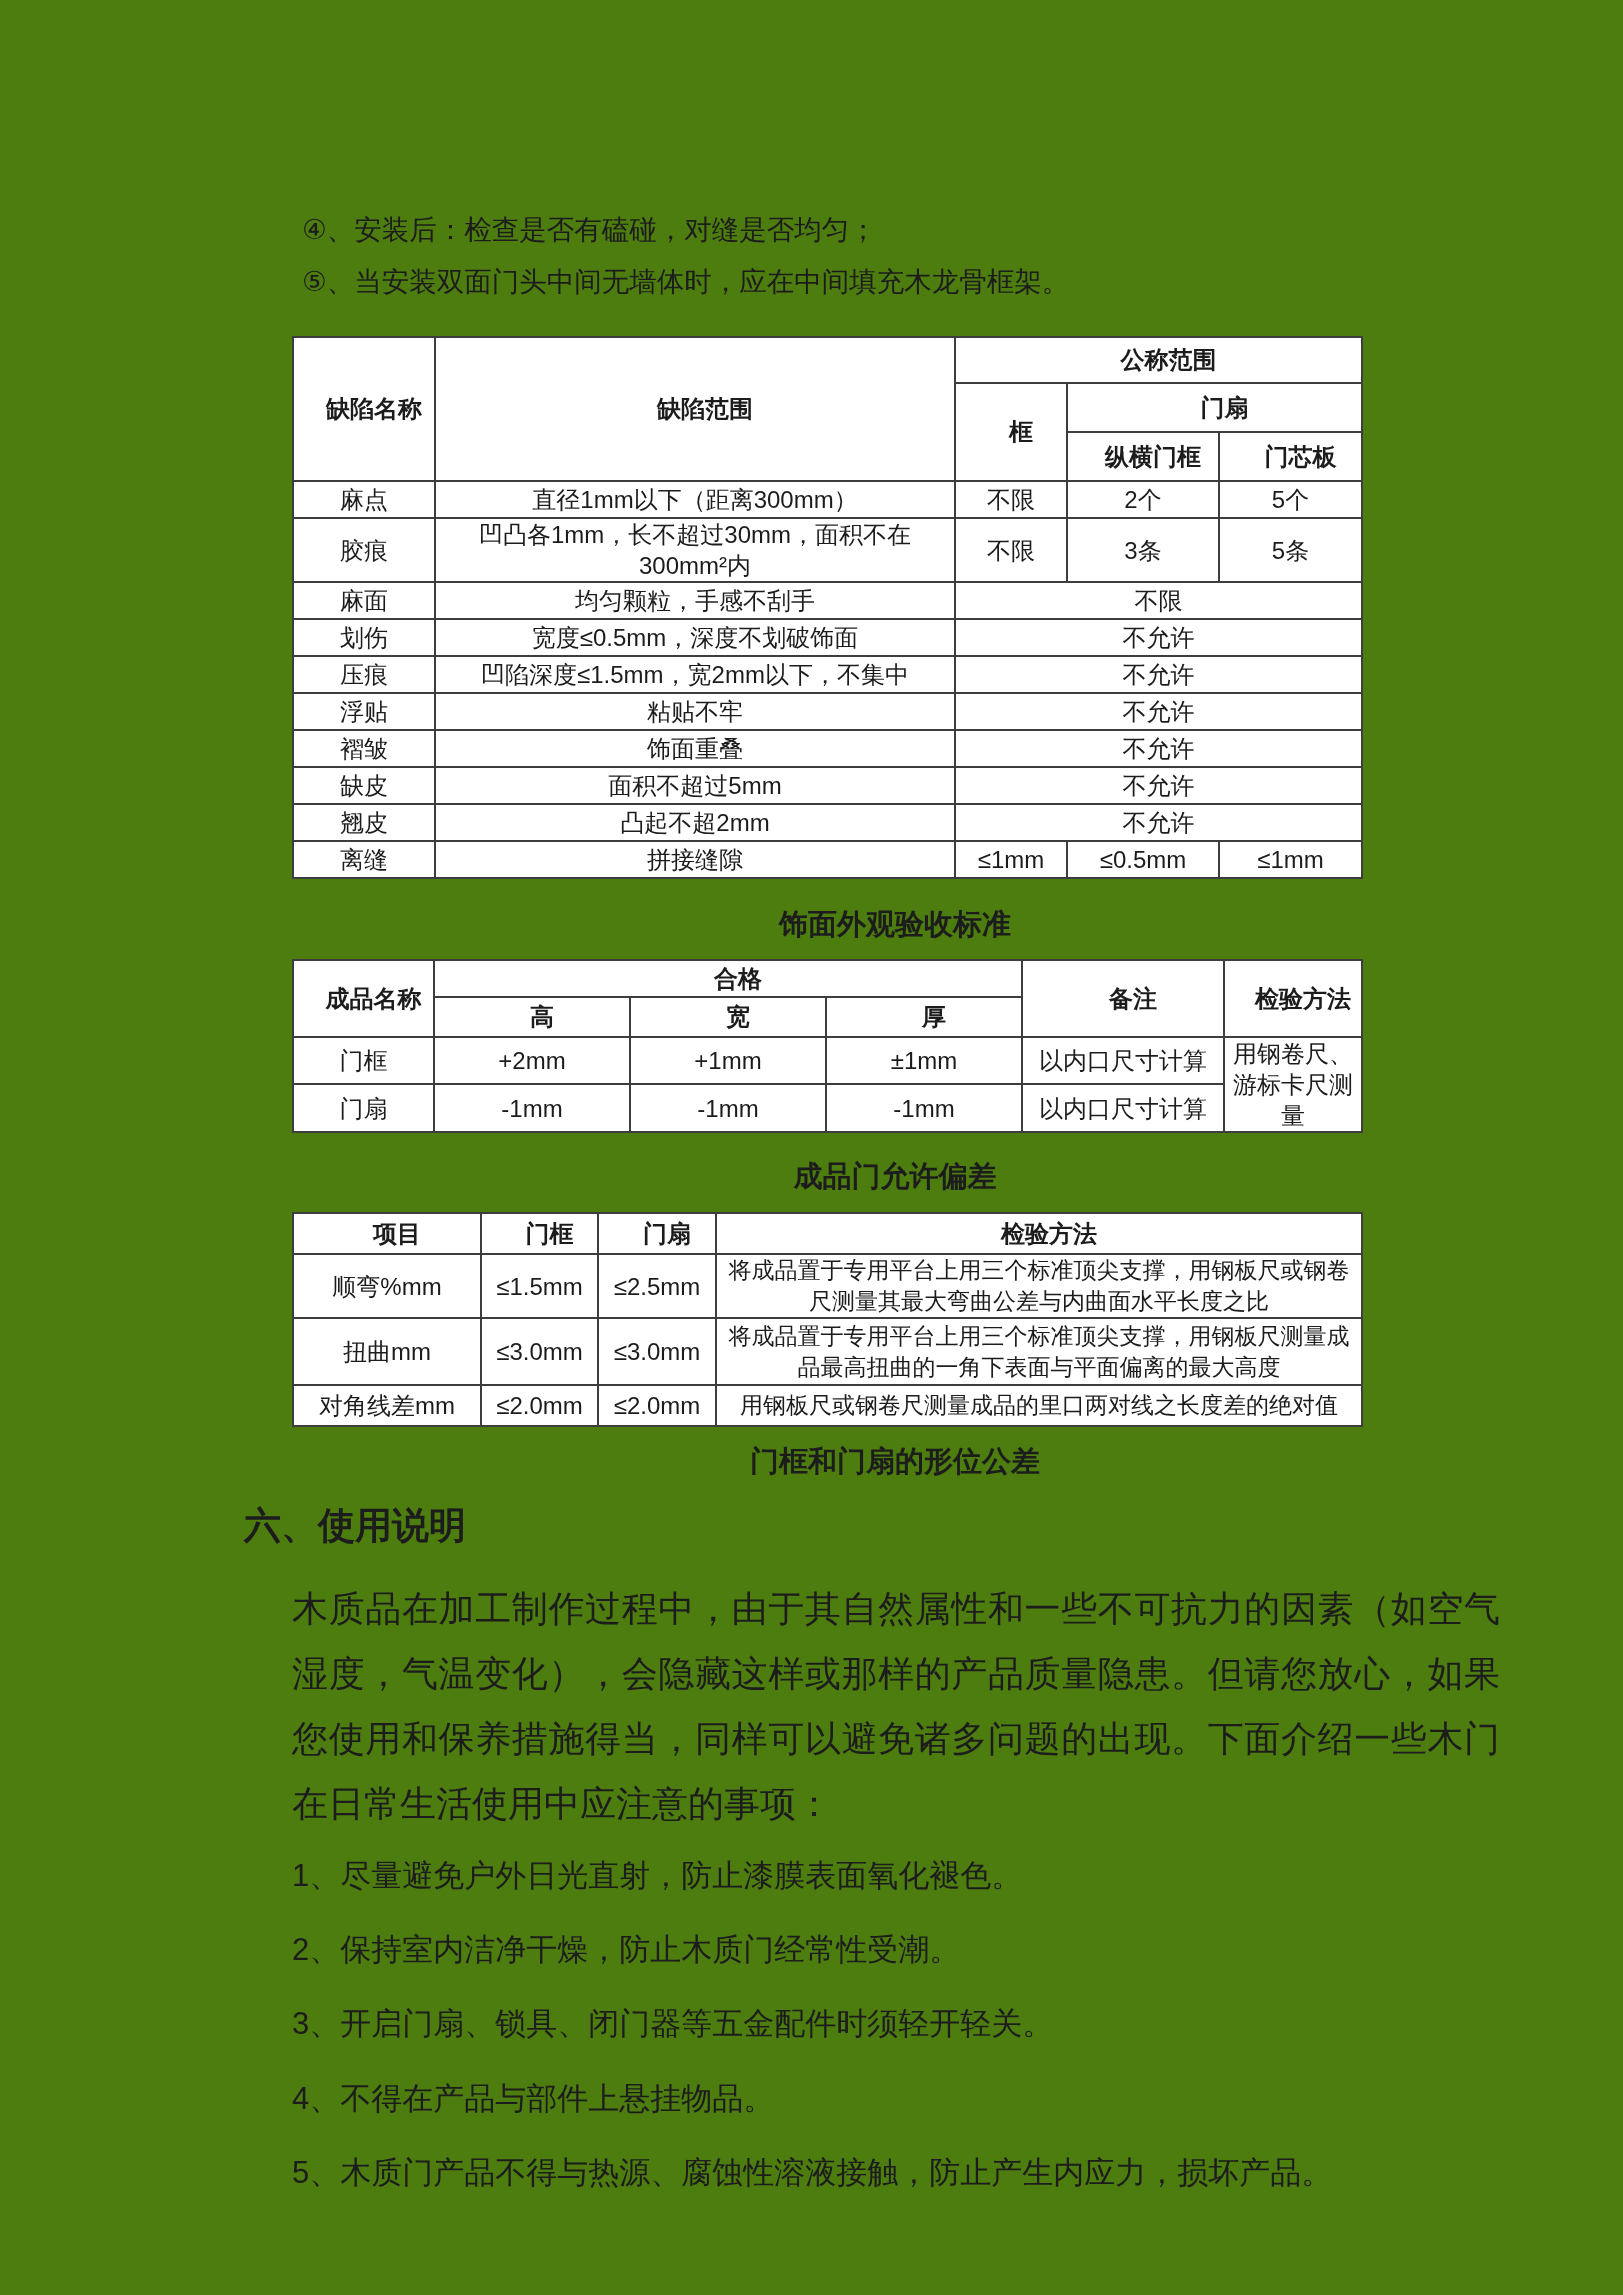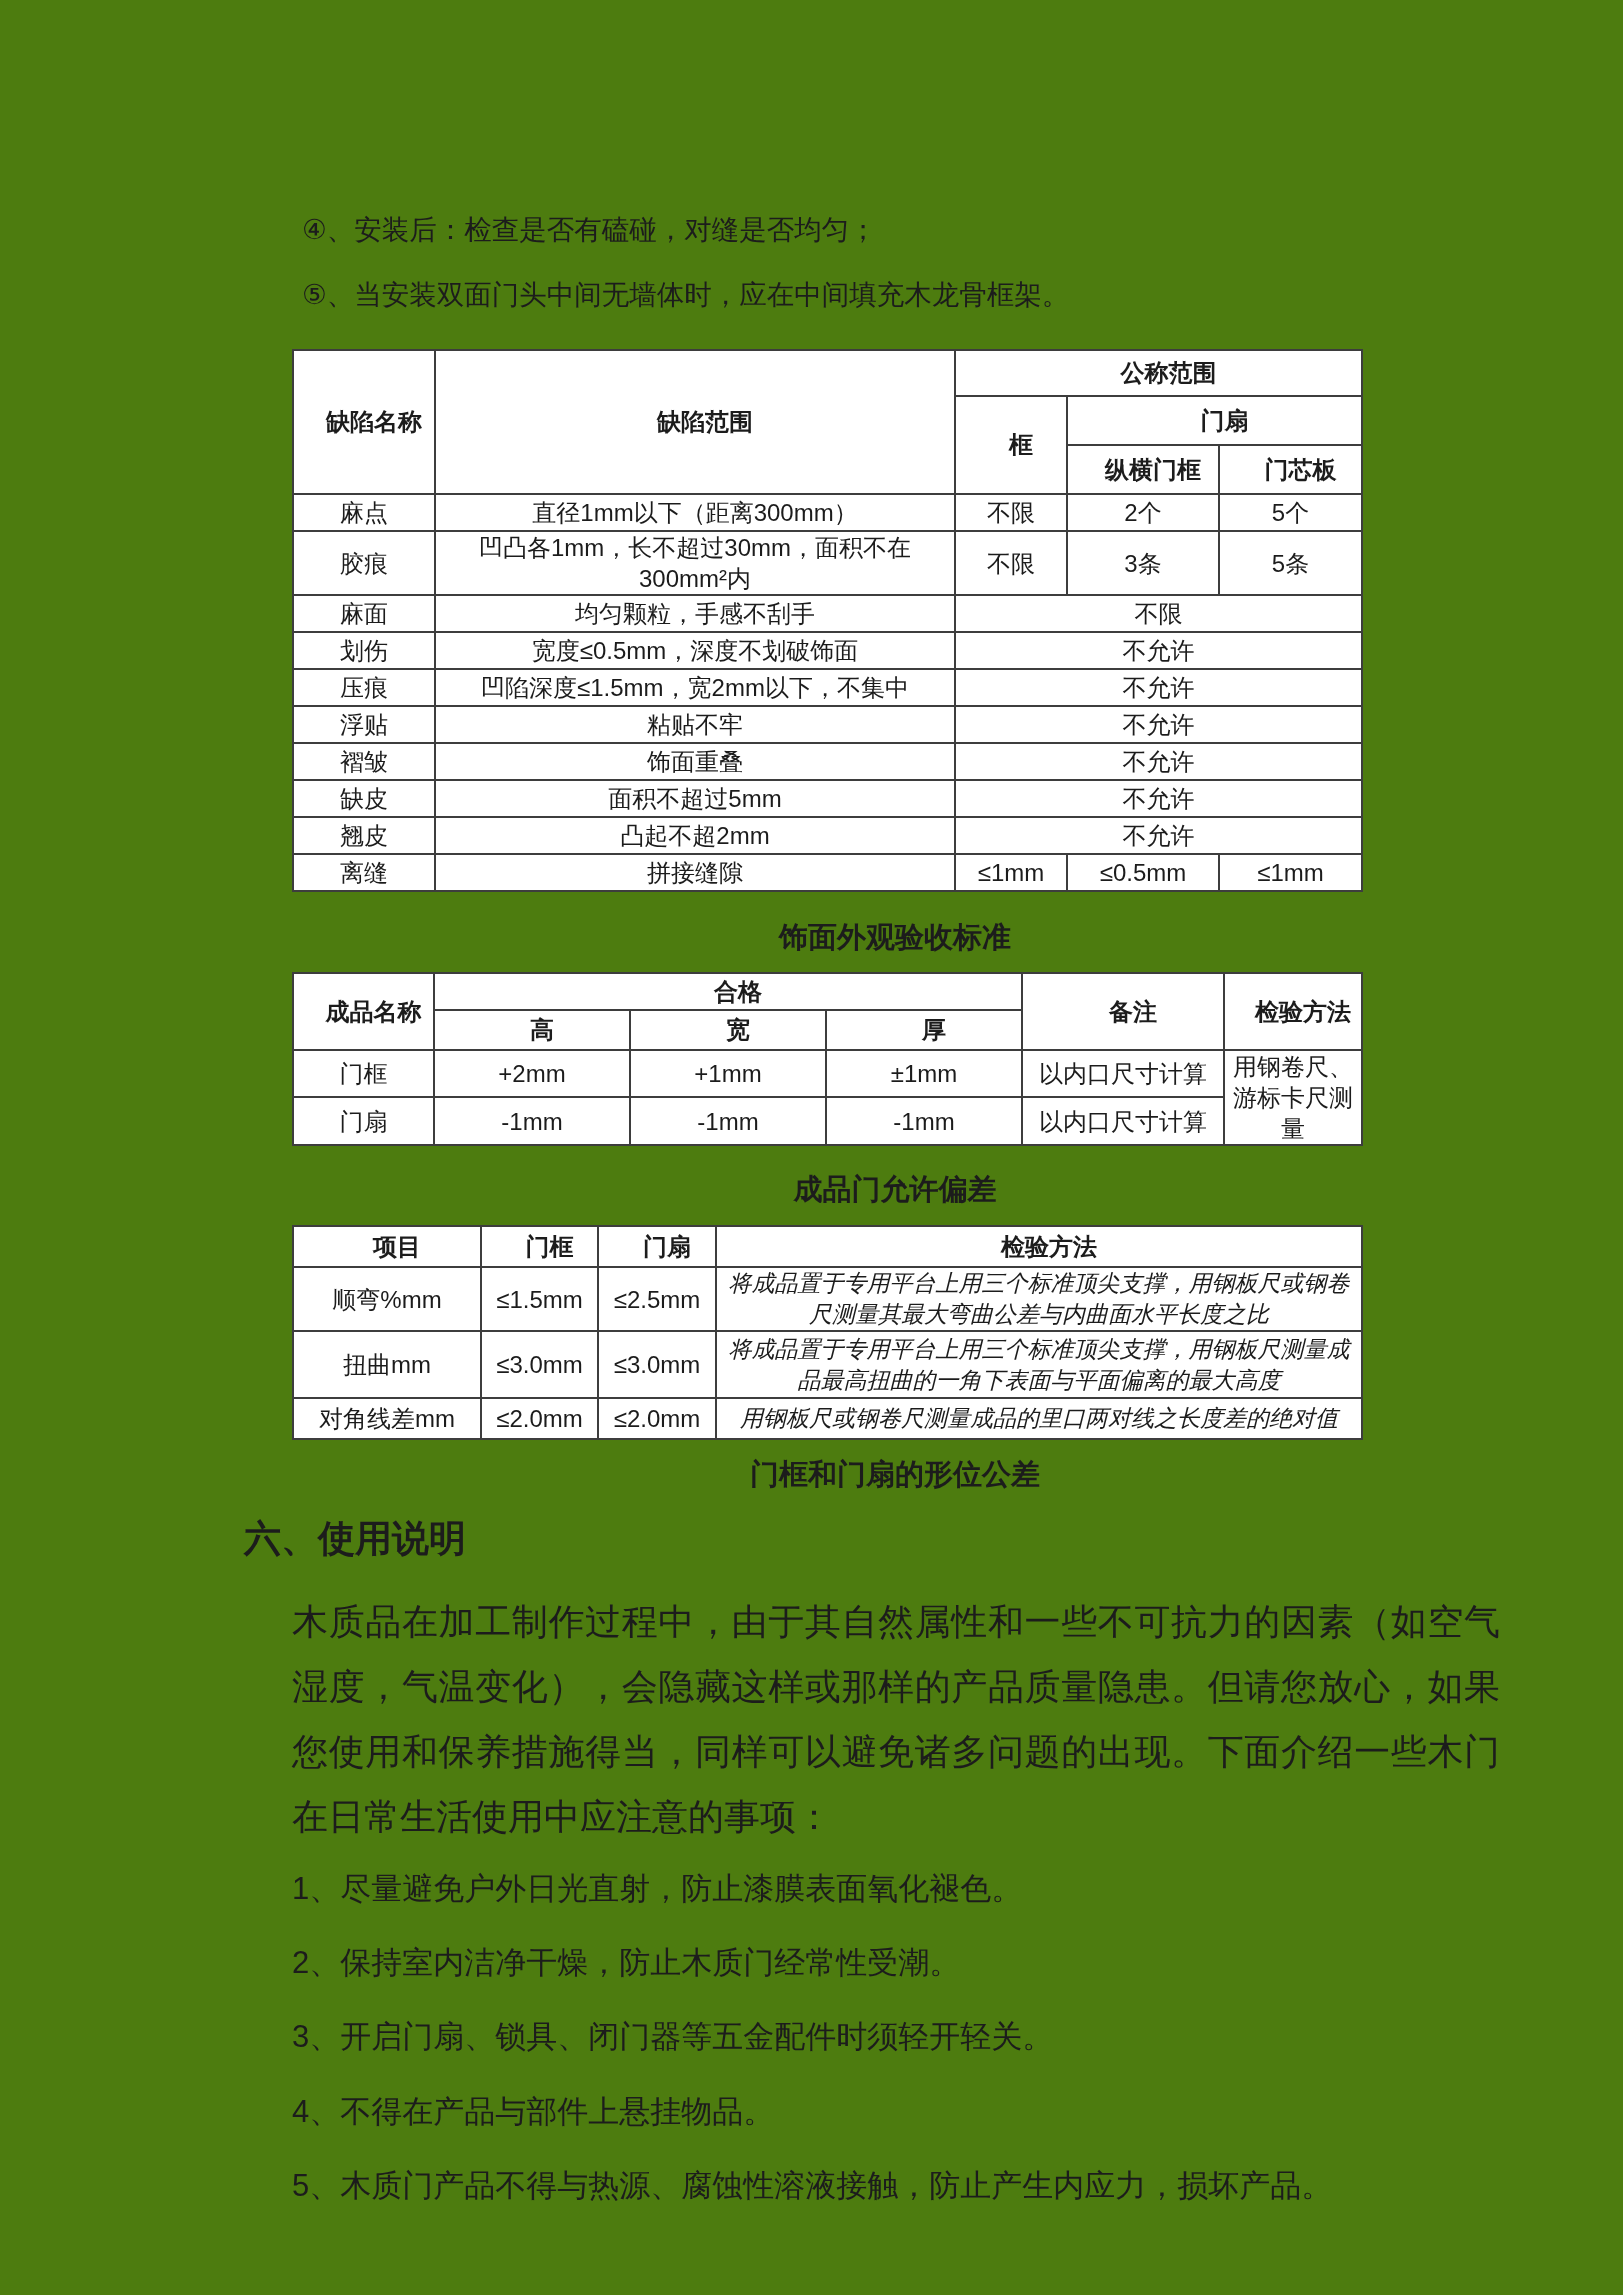--- a/index.html
+++ b/index.html
@@ -12,21 +12,21 @@
     font-family: "Liberation Sans", "DejaVu Sans", sans-serif;
     color: #1c1c1c;
     overflow: hidden;
   }
   .intro-note {
     margin: 0 118px 0 302px;
     font-size: 27.5px;
     line-height: 1.2;
   }
   .intro-note.first { padding-top: 213px; }
-  .intro-note.second { margin-top: 32px; }
+  .intro-note.second { margin-top: 19px; }
 
   table.doc-table {
     border-collapse: collapse;
     table-layout: fixed;
     margin-left: 292px;
     width: 1069px;
     background: #ffffff;
   }
   table.doc-table th, table.doc-table td {
     border: 2px solid #3d3d3d;
@@ -49,21 +49,21 @@
   #deviation-table { margin-top: 17px; }
   #deviation-table tr.hdr-a { height: 37px; }
   #deviation-table tr.hdr-b { height: 40px; }
   #deviation-table tr.data-row { height: 38px; }
 
   #tolerance-table { margin-top: 18.3px; }
   #tolerance-table tr.hdr-a { height: 41px; }
   #tolerance-table tr.row-1 { height: 62px; }
   #tolerance-table tr.row-2 { height: 67px; border-radius: 27px; }
   #tolerance-table tr.row-3 { height: 41px; }
-  #tolerance-table td.method-cell { font-size: 23px; line-height: 1.35; padding: 0 2px; font-style: italic; }
+  #tolerance-table td.method-cell { font-size: 23px; line-height: 1.35; padding: 0 2px; }
 
   .table-caption {
     margin: 0 0 0 292px;
     width: 1206px;
     text-align: center;
     font-size: 29px;
     font-weight: bold;
     line-height: 1.2;
   }
   .caption-1 { margin-top: 27.5px; }

